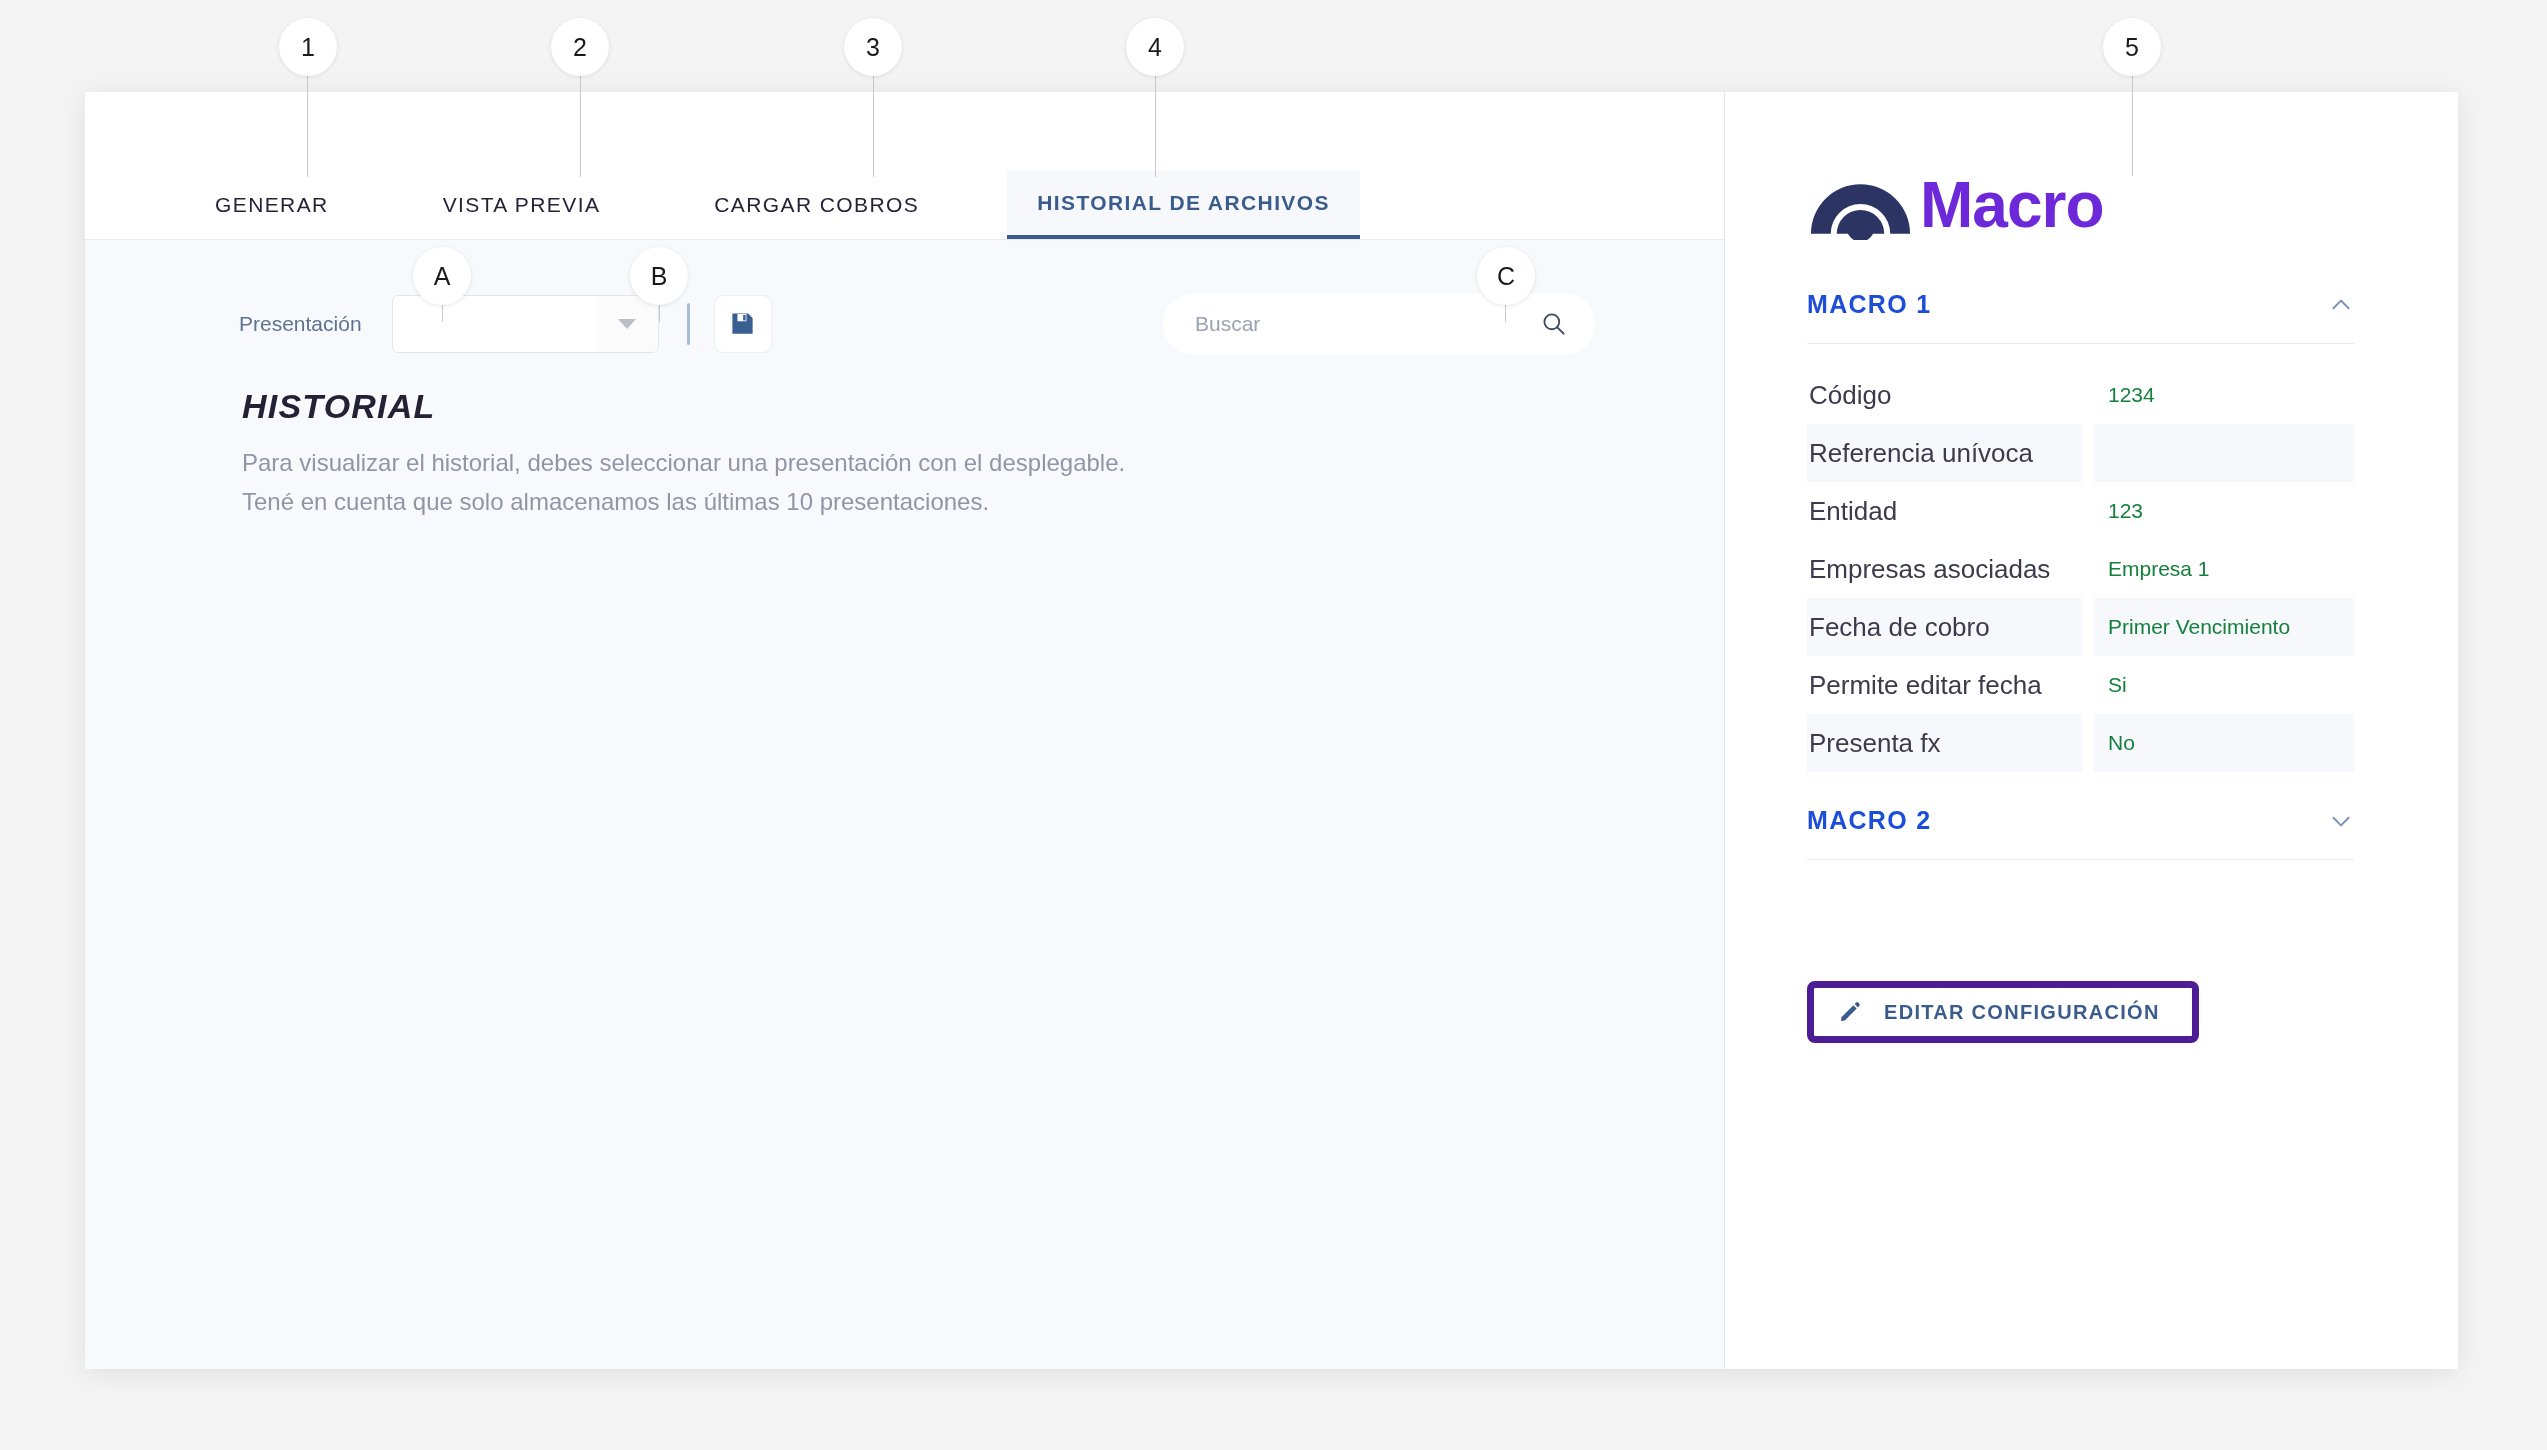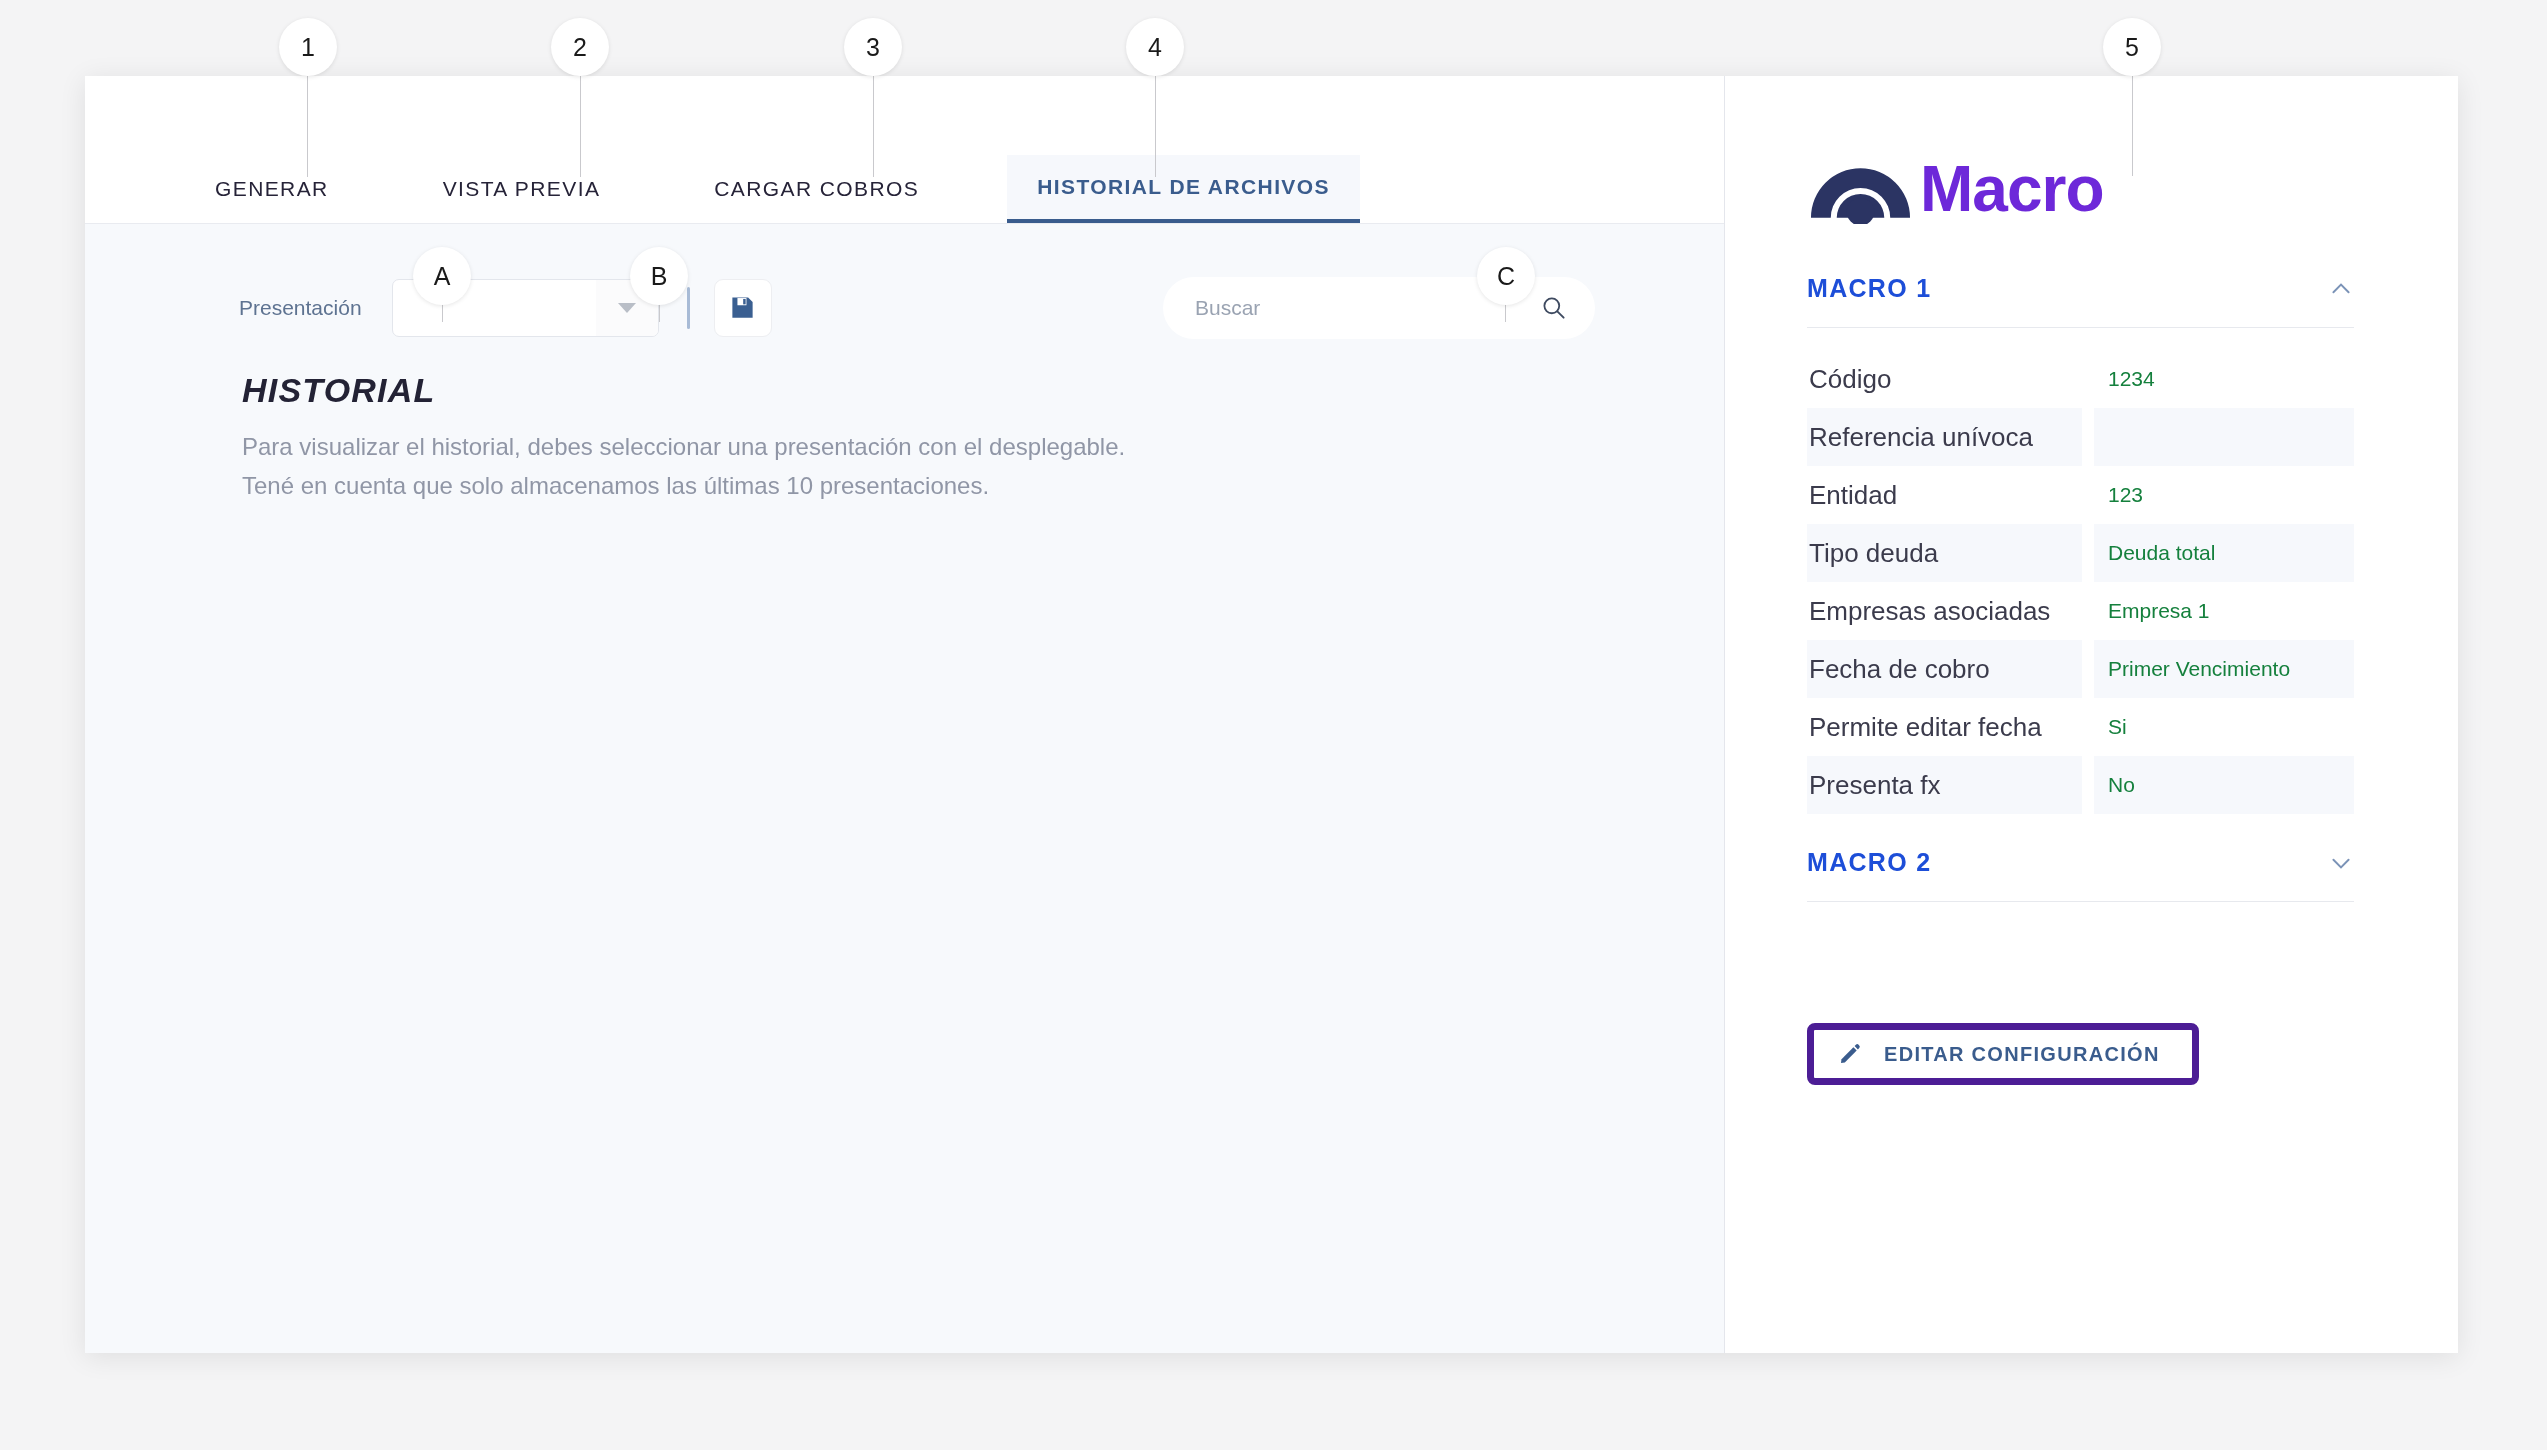--- a/index.html
+++ b/index.html
@@ -26,21 +26,21 @@
   .leader {
     position: absolute;
     width: 1px;
     background: #c9c9cd;
     z-index: 30;
   }
 
   
   .card {
     position: absolute;
-    left: 85px; top: 76px;
+    left: 85px; top: 92px;
     width: 2373px; height: 1277px;
     background: #ffffff;
     box-shadow: 0 4px 26px rgba(0,0,0,0.09);
     display: flex;
     overflow: hidden;
   }
 
   
   .left-col {
     width: 1640px; height: 100%;
@@ -314,24 +314,20 @@
                 <div class="v">1234</div>
               </div>
               <div class="row alt">
                 <div class="k">Referencia unívoca</div>
                 <div class="v"></div>
               </div>
               <div class="row">
                 <div class="k">Entidad</div>
                 <div class="v">123</div>
               </div>
-              <div class="row alt">
-                <div class="k">Tipo deuda</div>
-                <div class="v">Deuda total</div>
-              </div>
               <div class="row">
                 <div class="k">Empresas asociadas</div>
                 <div class="v">Empresa 1</div>
               </div>
               <div class="row alt">
                 <div class="k">Fecha de cobro</div>
                 <div class="v">Primer Vencimiento</div>
               </div>
               <div class="row">
                 <div class="k">Permite editar fecha</div>

